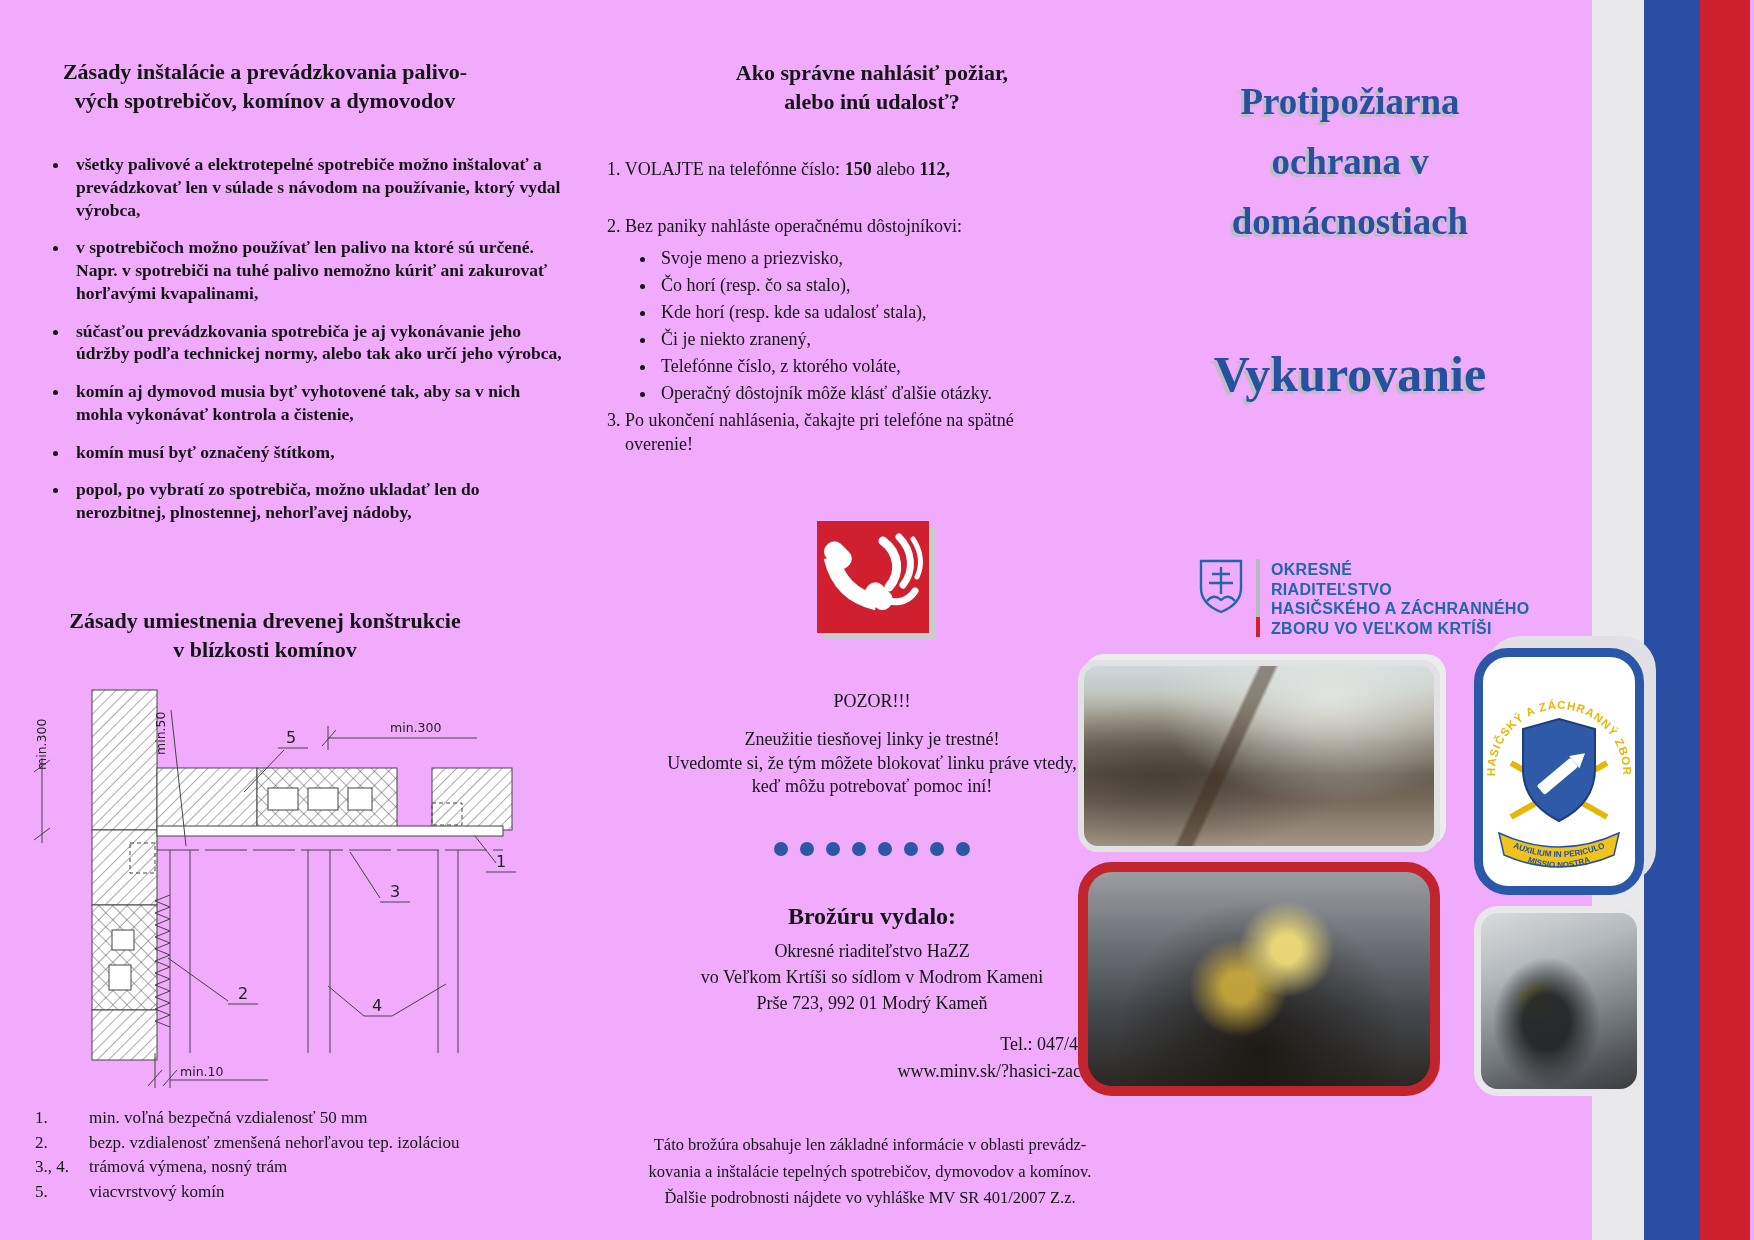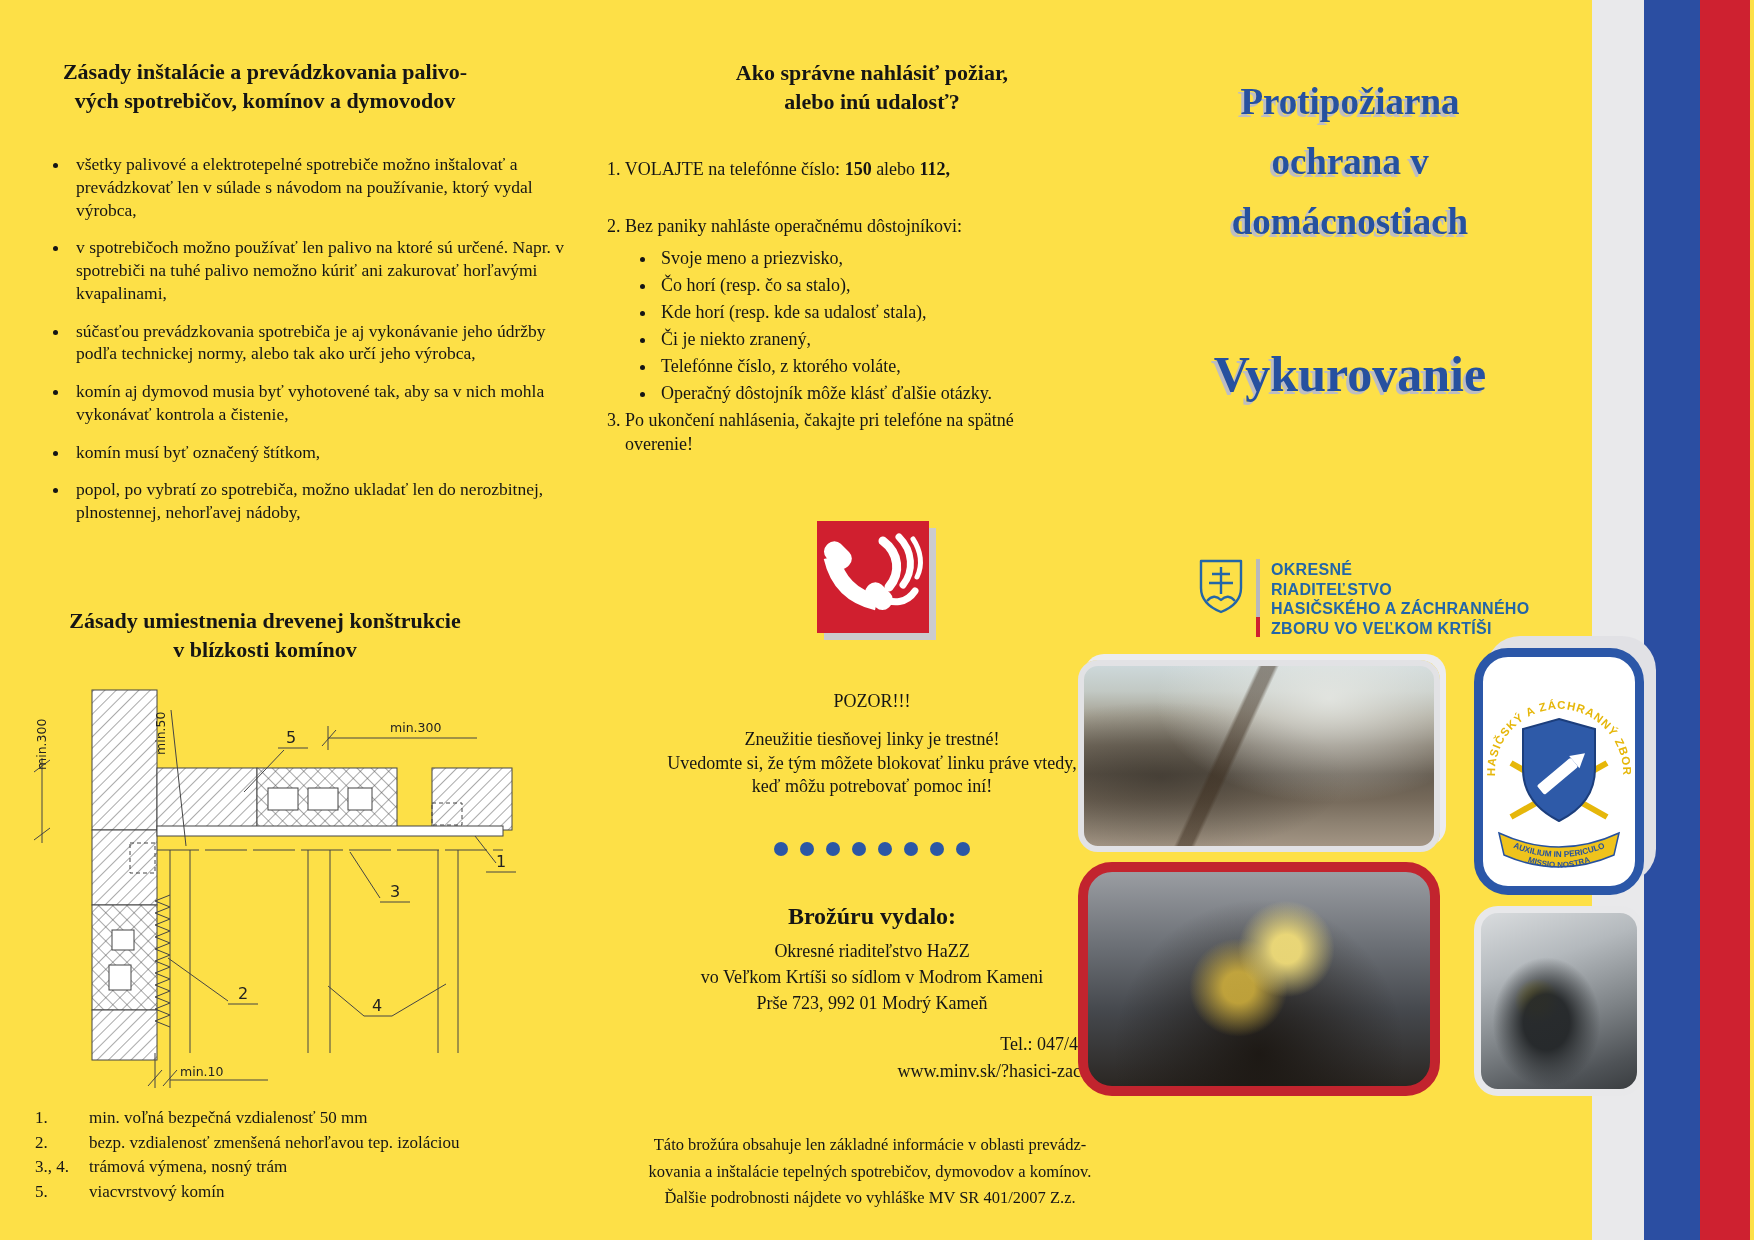--- a/index.html
+++ b/index.html
@@ -1,34 +1,34 @@
 <!DOCTYPE html>
 <html style="--title_blue: #26519F; --stripe_blue: #2B4EA2; --stripe_red: #CE2130; --stripe_gray: #E9E9EB; --icon_red: #D01F2F; --dot_blue: #2B57A5;"><head>
 <meta charset="utf-8">
 <style>
   html,body{margin:0;padding:0;background:#fff;}
-  .page{position:relative;width:1754px;height:1240px;background:#fde047;overflow:hidden;
+  .page{position:relative;width:1754px;height:1240px;background:#f0abfc;overflow:hidden;
         font-family:"Liberation Serif",serif;color:#151515;}
   .abs{position:absolute;}
   .ml{white-space:pre-line;}
   .pw{white-space:pre-wrap;}
 
   
   .stripe{position:absolute;top:0;height:1240px;}
   .stripe.gray{left:1592px;width:52px;background:var(--stripe_gray);}
   .stripe.blue{left:1644px;width:56px;background:var(--stripe_blue);}
   .stripe.red{left:1700px;width:50px;background:var(--stripe_red);}
 
   
   .h1{font-weight:bold;font-size:22px;line-height:1.32;text-align:center;}
 
   
   .left-head{left:10px;top:57px;width:510px;}
   .left-bullets{left:30px;top:153px;width:498px;margin:0;padding:0 0 0 40px;list-style:disc;}
-  .left-bullets li{font-size:17.5px;line-height:1.3;margin-bottom:15px;padding-left:6px;}
+  .left-bullets li{font-size:17.5px;line-height:1.3;margin-bottom:15px;padding-left:6px;font-weight:bold;}
   .left-subhead{left:10px;top:606px;width:510px;}
   .legend{left:35px;top:1106px;width:520px;font-size:17px;}
   .legend-row{display:flex;line-height:1.45;}
   .legend-num{min-width:54px;}
 
   
   .mid-head{left:612px;top:58px;width:520px;}
   .step{left:607px;width:480px;font-size:18px;line-height:1.35;}
   .s1{top:157px;}
   .s2{top:214px;}

